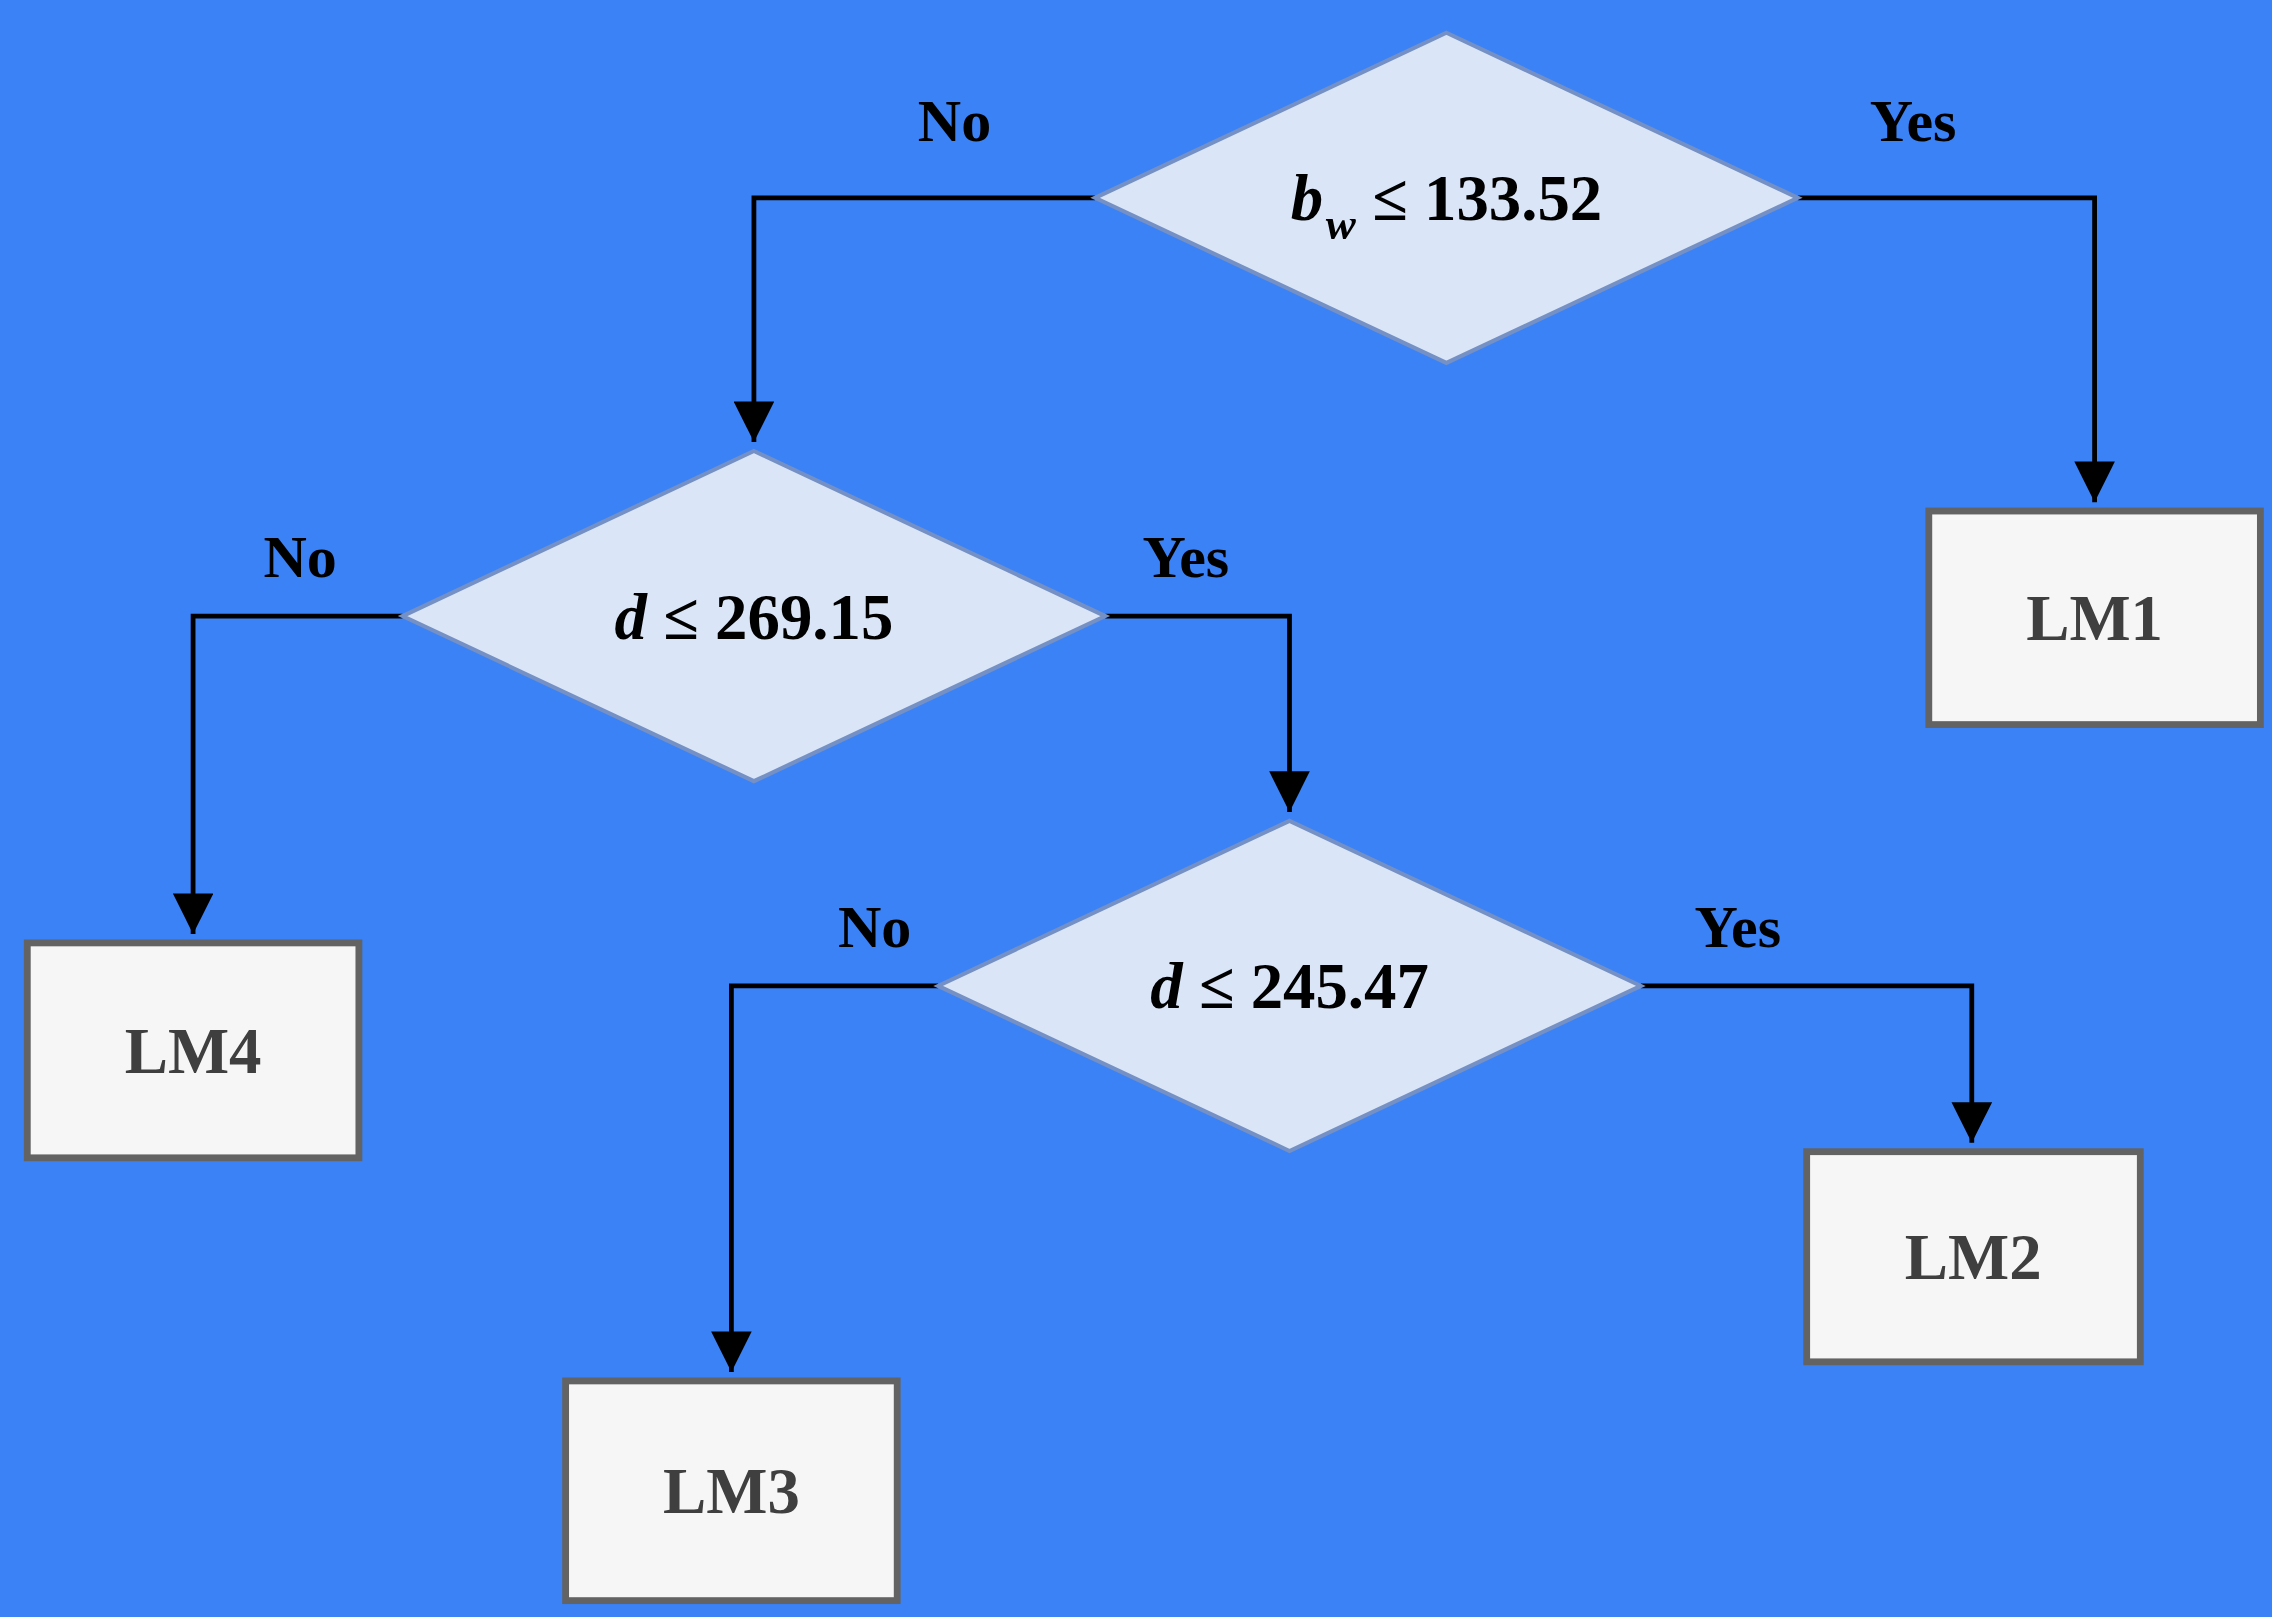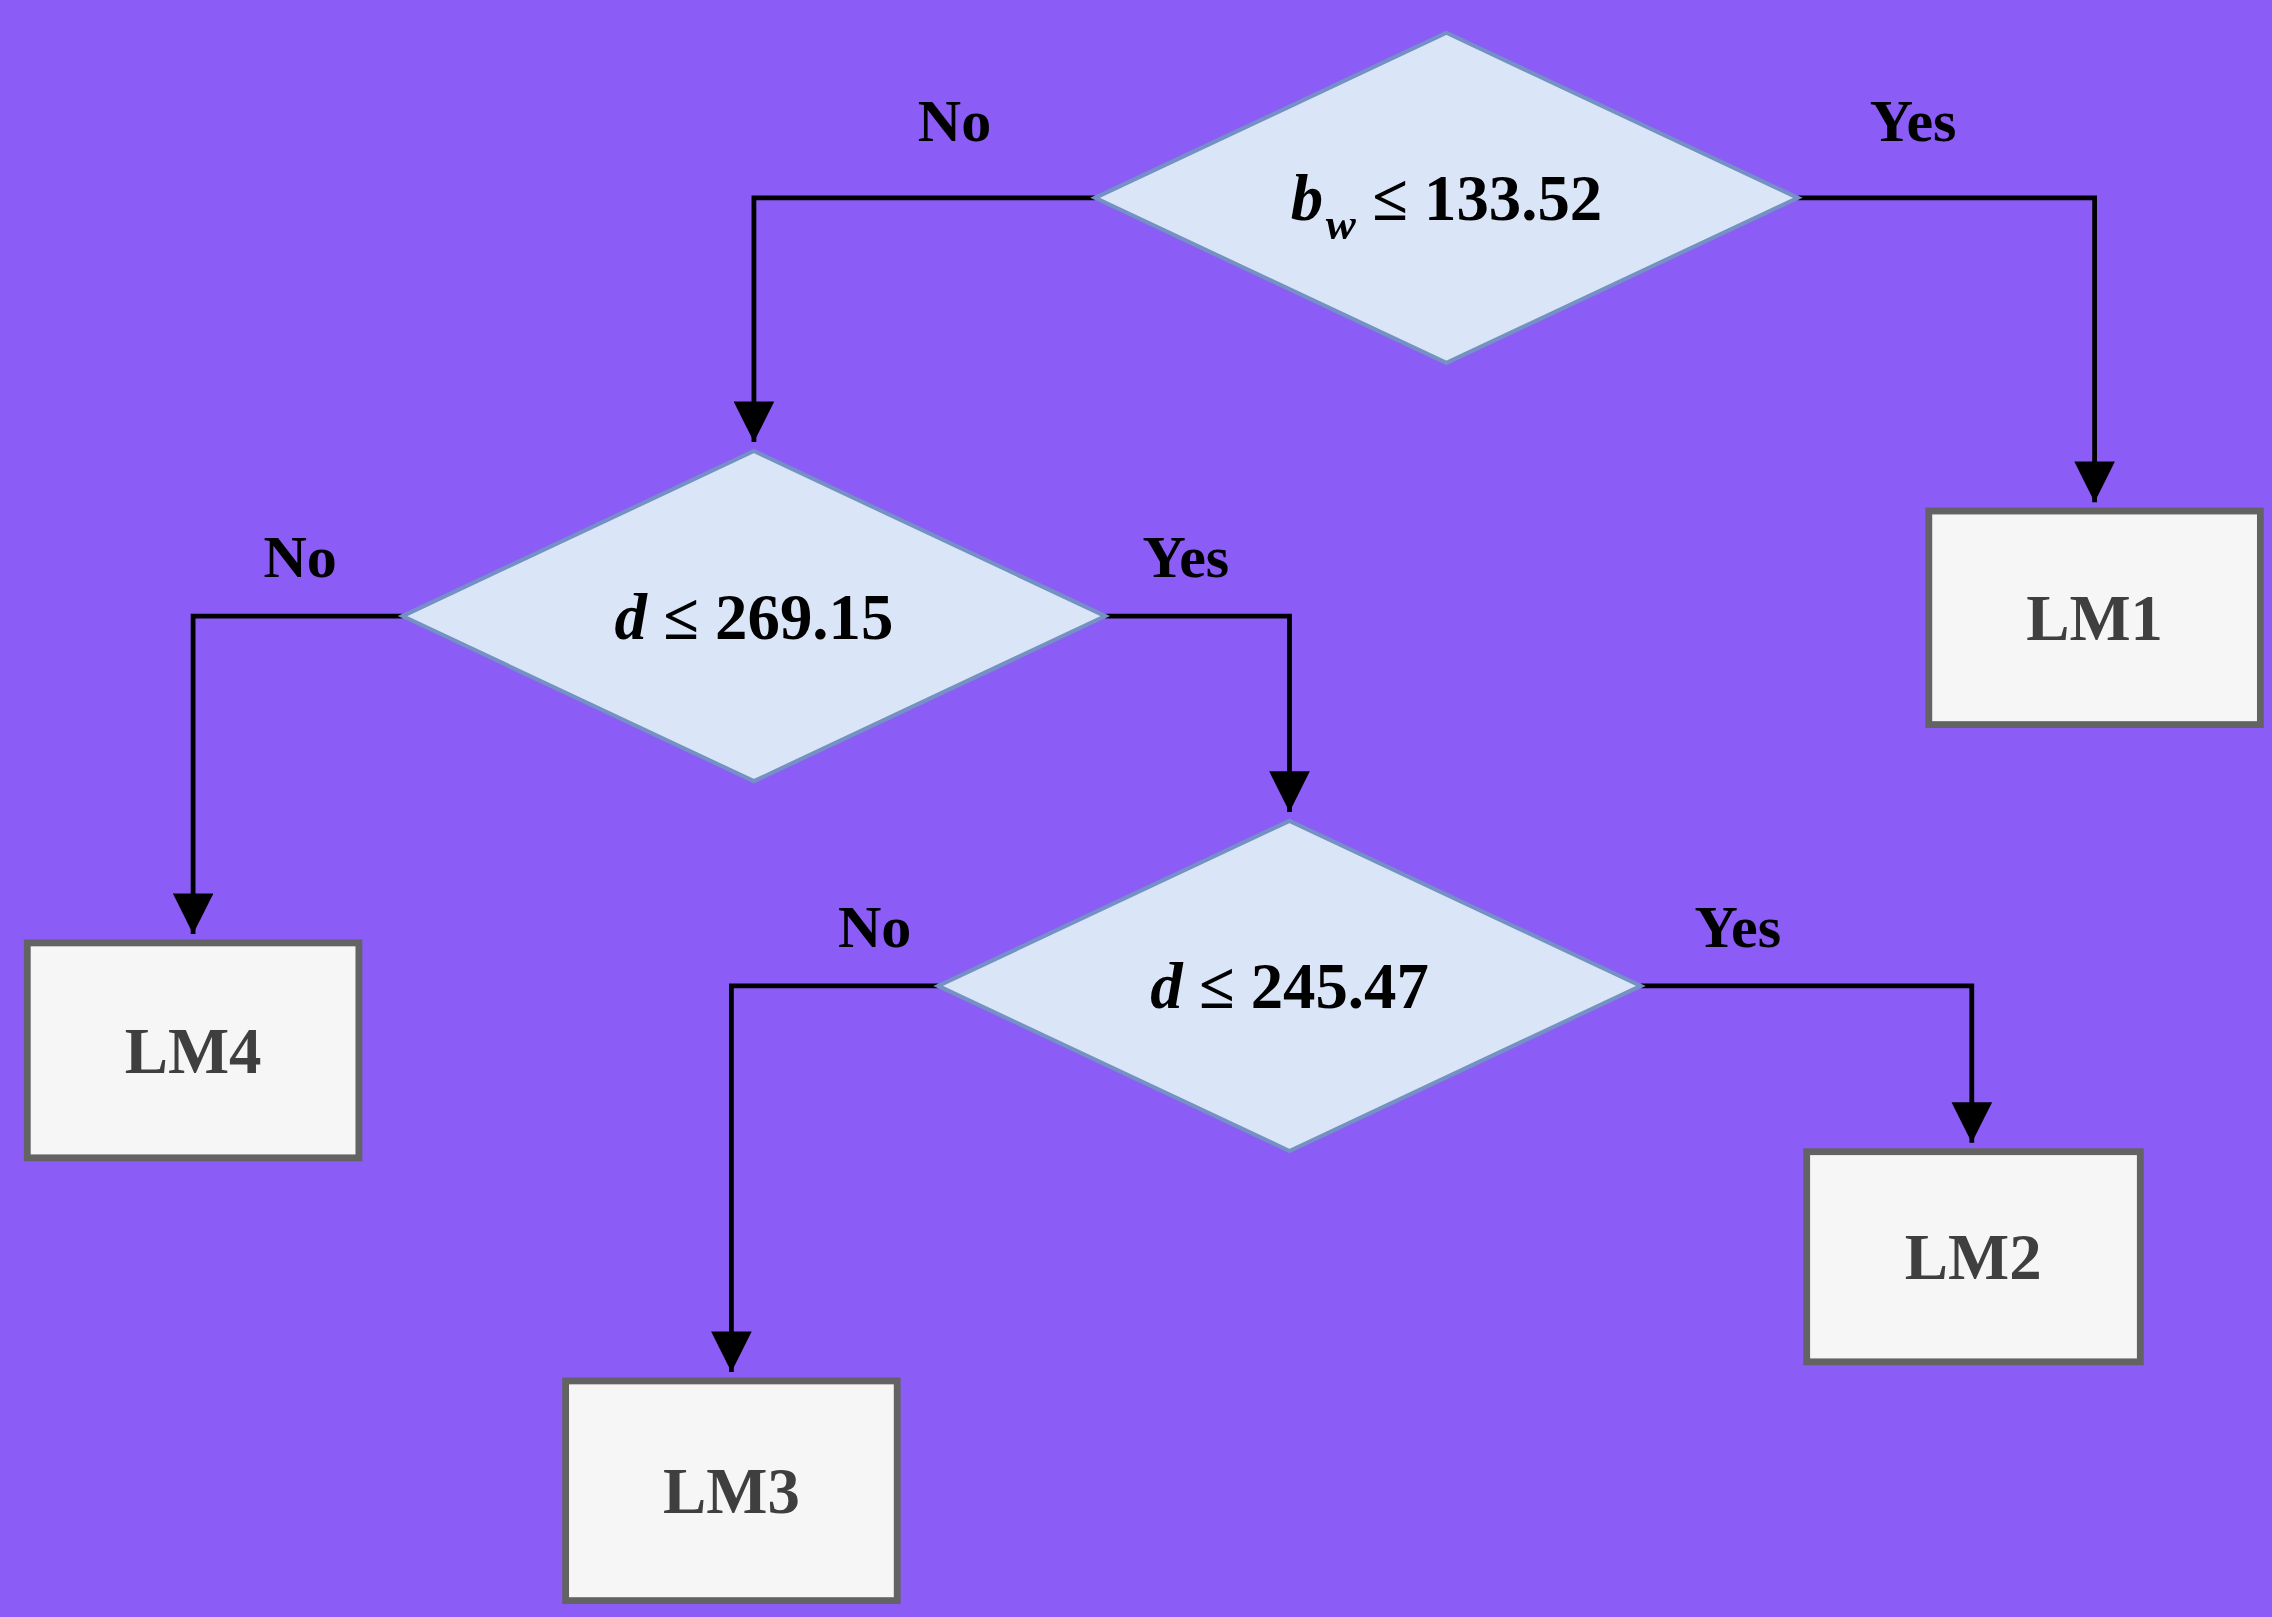--- a/index.html
+++ b/index.html
@@ -6,21 +6,21 @@
     margin: 0;
     padding: 0;
     background: #ffffff;
     width: 100%;
     height: 100%;
   }
   .canvas {
     position: relative;
     width: 100vw;
     height: 100vh;
-    background: #8b5cf6;
+    background: #3b82f6;
     overflow: hidden;
   }
   svg.diagram {
     position: absolute;
     inset: 0;
     width: 100%;
     height: 100%;
     display: block;
   }
   .decision-shape {

